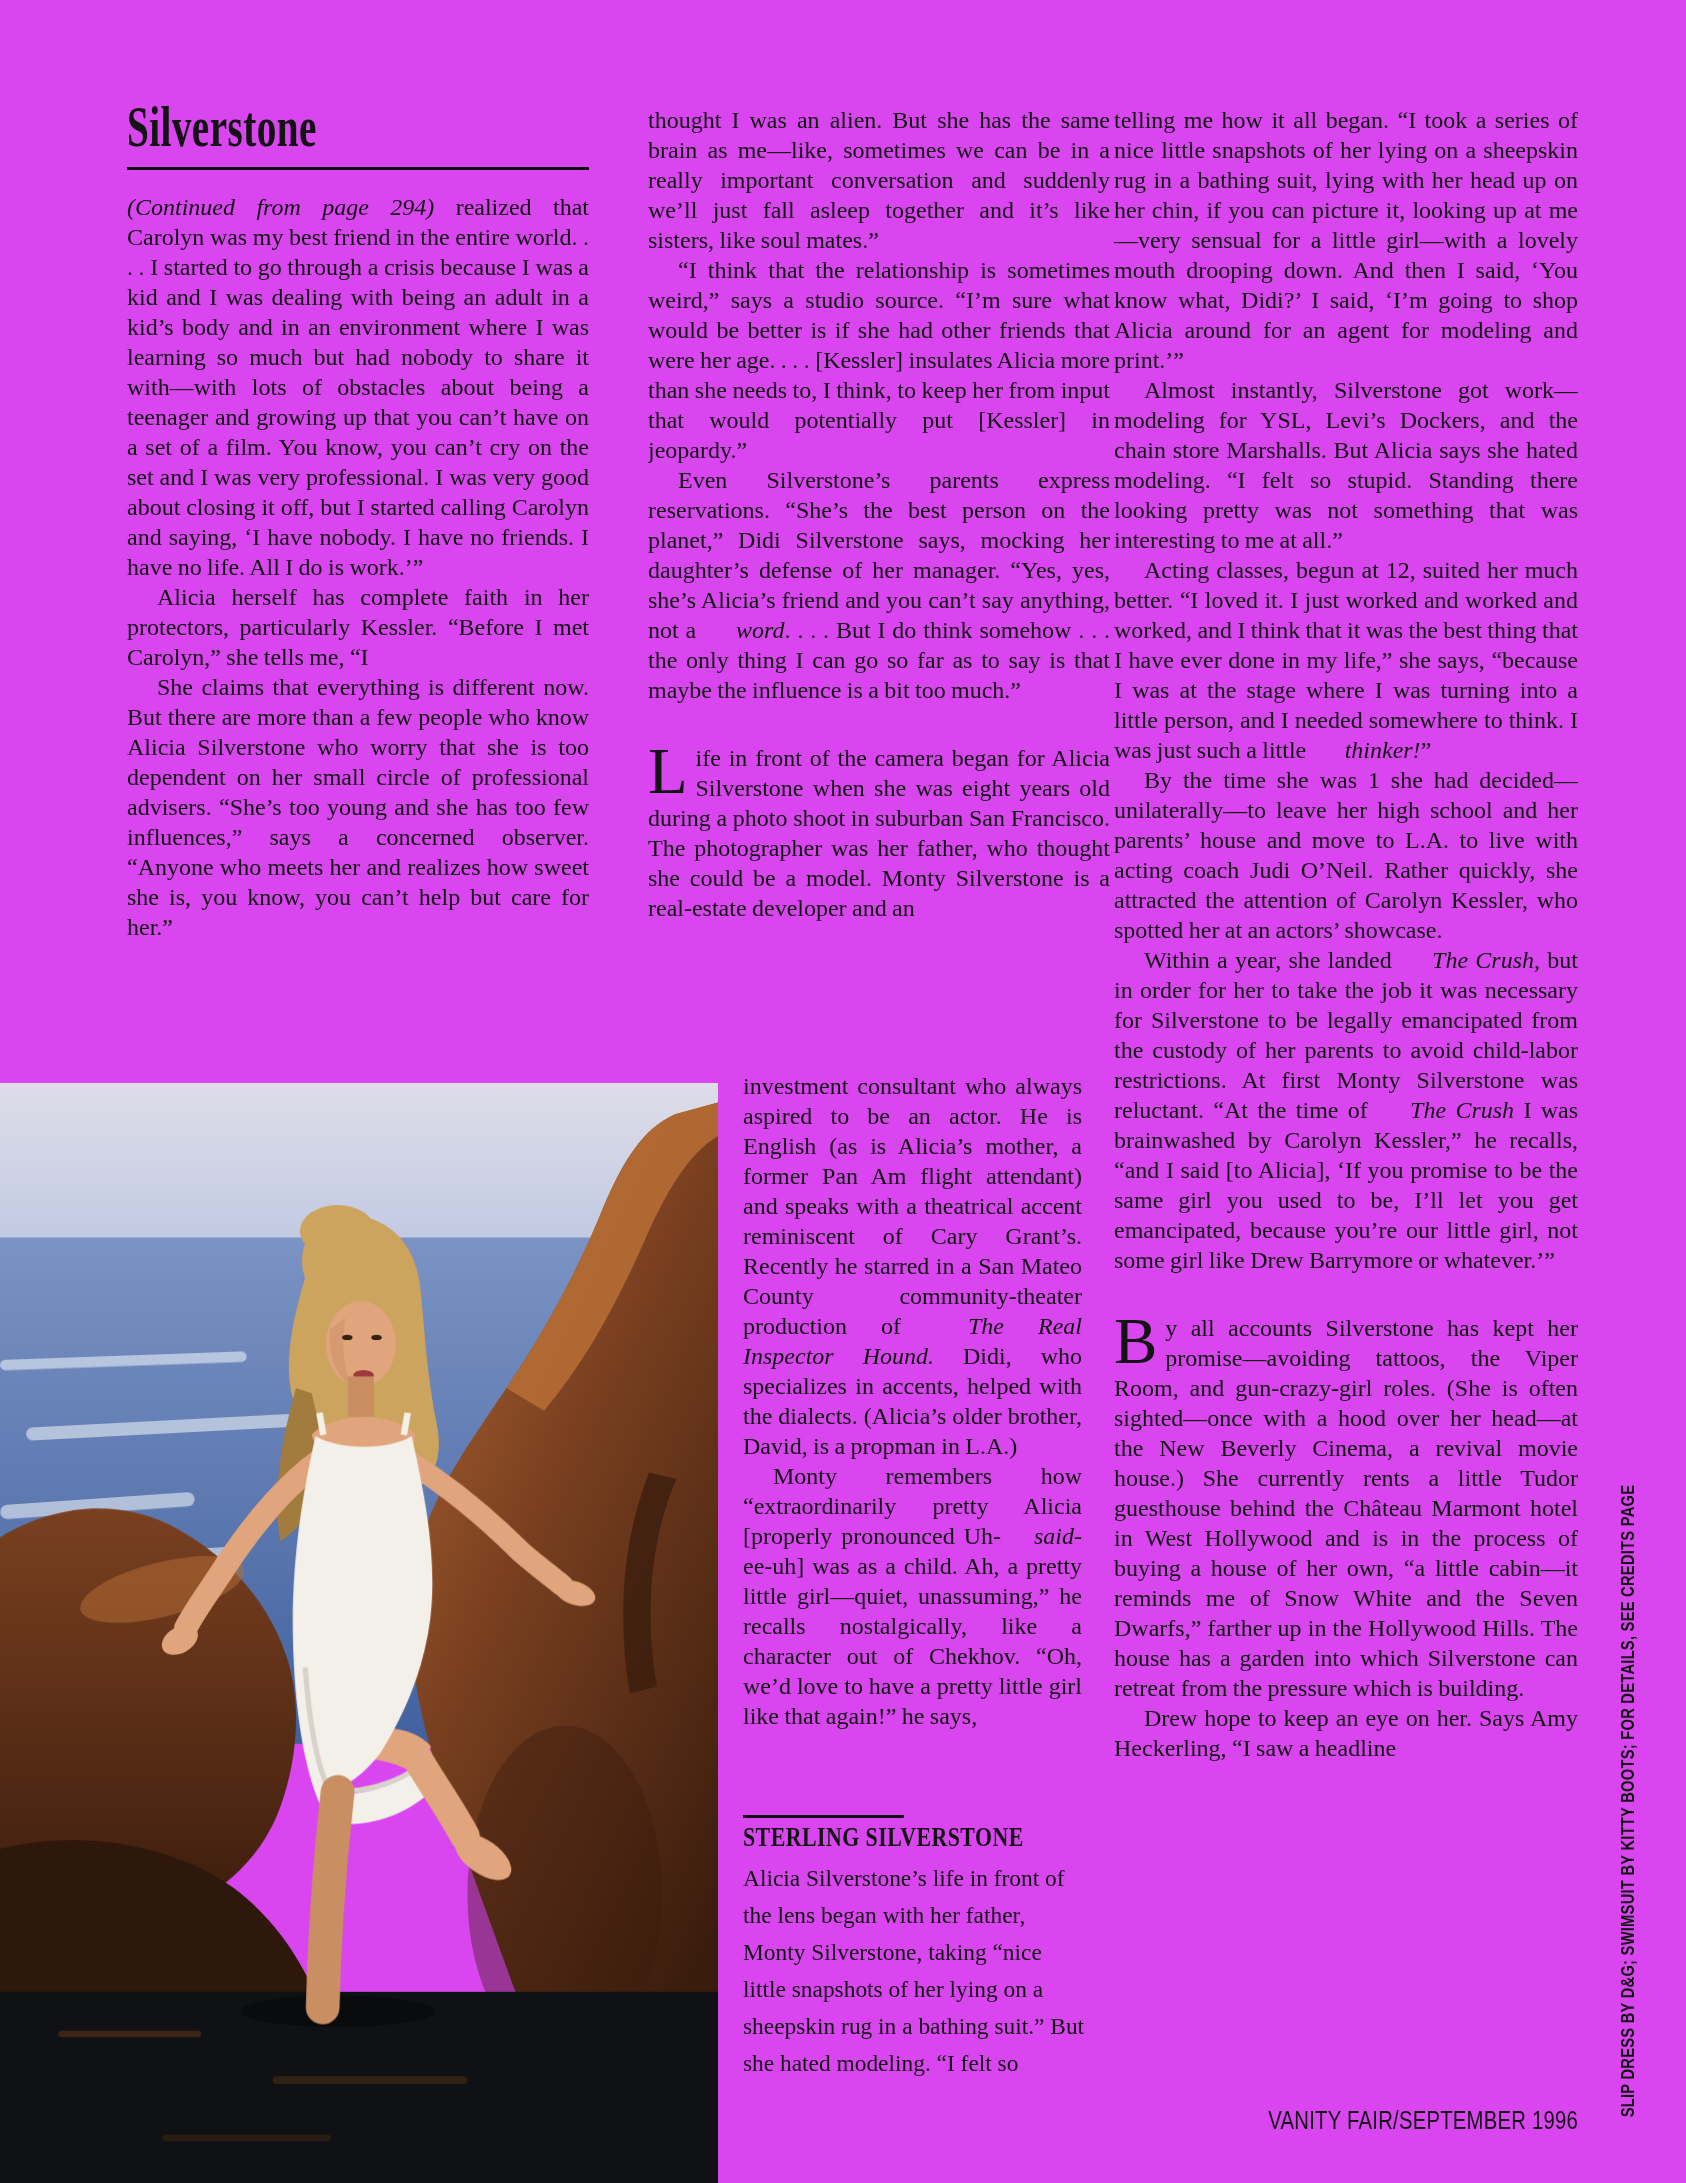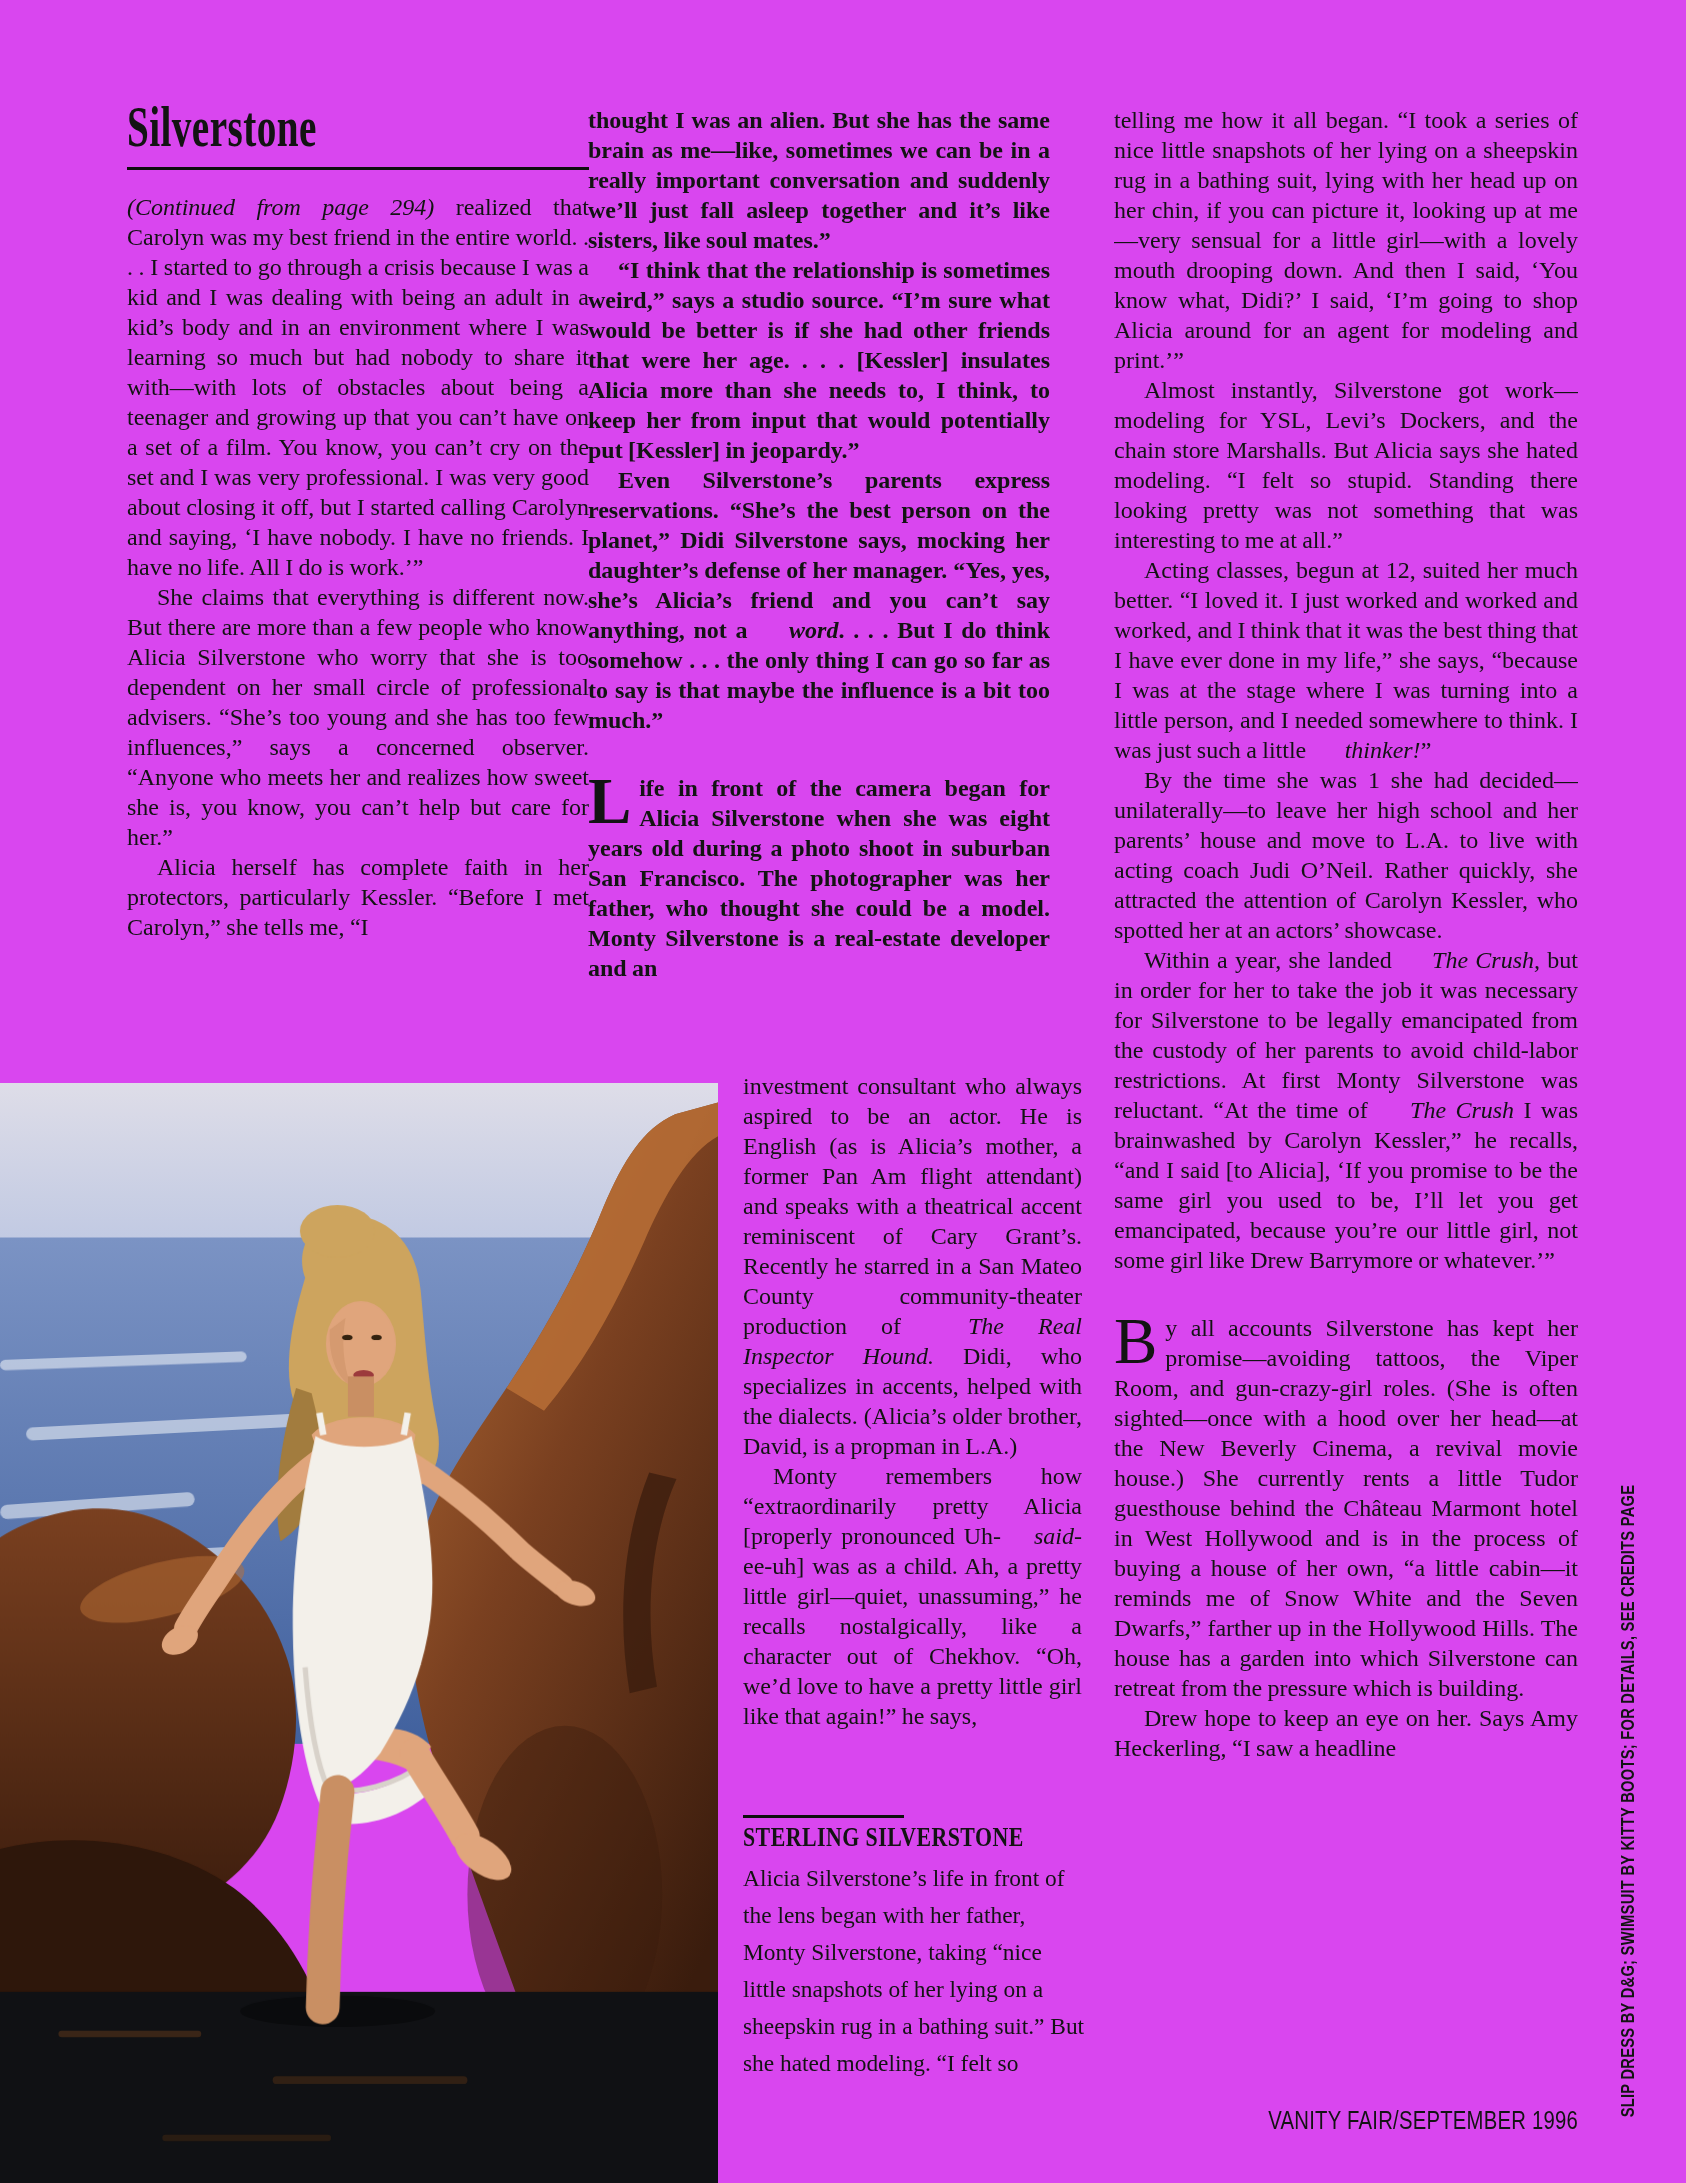--- a/index.html
+++ b/index.html
@@ -6,21 +6,21 @@
   .page{position:relative;width:1687px;height:2183px;background:#d946ef;font-family:"Liberation Serif",serif;color:#131313;overflow:hidden;}
   .headline{position:absolute;left:127px;top:99px;font-size:56px;font-weight:bold;letter-spacing:0.6px;transform:scaleX(.70);transform-origin:left top;line-height:1;white-space:nowrap;}
   .title-rule{position:absolute;left:127px;top:167px;width:462px;height:3.2px;background:#0e0e0e;}
   .col{position:absolute;text-align:justify;font-size:24px;line-height:30px;word-spacing:-0.6px;overflow:hidden;}
   .col p{margin:0;}
   .col p.ind{text-indent:30px;}
   .col p.sect{margin-top:38px;}
   .lead-italic{font-style:italic;}
   .dropcap{float:left;font-size:65px;line-height:51px;padding:2.6px 7.8px 0 0;}
   #col1{left:127px;top:192px;width:462px;height:890px;}
-  #col2a{left:588px;top:105px;width:462px;height:977px;font-weight:bold;}
+  #col2a{left:648px;top:105px;width:462px;height:977px;}
   #col2b{left:743px;top:1071px;width:339px;height:741px;}
   #col3{left:1114px;top:105px;width:464px;height:1999px;}
   .caption-rule{position:absolute;left:743px;top:1815px;width:161px;height:2.6px;background:#0e0e0e;}
   .caption-head{position:absolute;left:743px;top:1821px;font-size:28px;font-weight:bold;letter-spacing:0.6px;transform:scaleX(.78);transform-origin:left top;white-space:nowrap;}
   .caption-text{position:absolute;left:743px;top:1860px;width:342px;height:221px;font-size:23.4px;line-height:37px;overflow:hidden;}
   .footer{position:absolute;left:1114px;top:2105px;width:464px;text-align:right;font-family:"Liberation Sans",sans-serif;font-size:26px;letter-spacing:0.3px;transform:scaleX(.78);transform-origin:right top;white-space:nowrap;}
   .credits-vertical{position:absolute;left:1628px;top:1801px;font-family:"Liberation Sans",sans-serif;font-size:17.5px;font-weight:bold;letter-spacing:0.3px;white-space:nowrap;transform:translate(-50%,-50%) rotate(-90deg) scaleX(.84);}
   .photo{position:absolute;left:0;top:1083px;width:718px;height:1101px;overflow:hidden;}
   .photo svg{display:block;width:100%;height:100%;}
   i{font-style:italic;margin-left:33px;}
@@ -28,22 +28,22 @@
 </head>
 <body>
 
 <div class="page">
 
   <div class="headline">Silverstone</div>
   <div class="title-rule"></div>
 
   <div id="col1" class="col">
     <p><span class="lead-italic">(Continued from page 294)</span><span> realized that Carolyn was my best friend in the entire world. . . . I started to go through a crisis because I was a kid and I was dealing with being an adult in a kid’s body and in an environment where I was learning so much but had nobody to share it with—with lots of obstacles about being a teenager and growing up that you can’t have on a set of a film. You know, you can’t cry on the set and I was very professional. I was very good about closing it off, but I started calling Carolyn and saying, ‘I have nobody. I have no friends. I have no life. All I do is work.’”</span></p>
+    <p class="ind">Alicia herself has complete faith in her protectors, particularly Kessler. “Before I met Carolyn,” she tells me, “I</p>
     <p class="ind">She claims that everything is different now. But there are more than a few people who know Alicia Silverstone who worry that she is too dependent on her small circle of professional advisers. “She’s too young and she has too few influences,” says a concerned observer. “Anyone who meets her and realizes how sweet she is, you know, you can’t help but care for her.”</p>
-    <p class="ind">Alicia herself has complete faith in her protectors, particularly Kessler. “Before I met Carolyn,” she tells me, “I</p>
   </div>
 
   <div id="col2a" class="col">
     <p>thought I was an alien. But she has the same brain as me—like, sometimes we can be in a really important conversation and suddenly we’ll just fall asleep together and it’s like sisters, like soul mates.”</p>
     <p class="ind">“I think that the relationship is sometimes weird,” says a studio source. “I’m sure what would be better is if she had other friends that were her age. . . . [Kessler] insulates Alicia more than she needs to, I think, to keep her from input that would potentially put [Kessler] in jeopardy.”</p>
     <p class="ind">Even Silverstone’s parents express reservations. “She’s the best person on the planet,” Didi Silverstone says, mocking her daughter’s defense of her manager. “Yes, yes, she’s Alicia’s friend and you can’t say anything, not a <i>word</i>. . . . But I do think somehow . . . the only thing I can go so far as to say is that maybe the influence is a bit too much.”</p>
     <p class="sect"><span class="dropcap">L</span><span>ife in front of the camera began for Alicia Silverstone when she was eight years old during a photo shoot in suburban San Francisco. The photographer was her father, who thought she could be a model. Monty Silverstone is a real-estate developer and an</span></p>
   </div>
 
   <div id="col2b" class="col">

